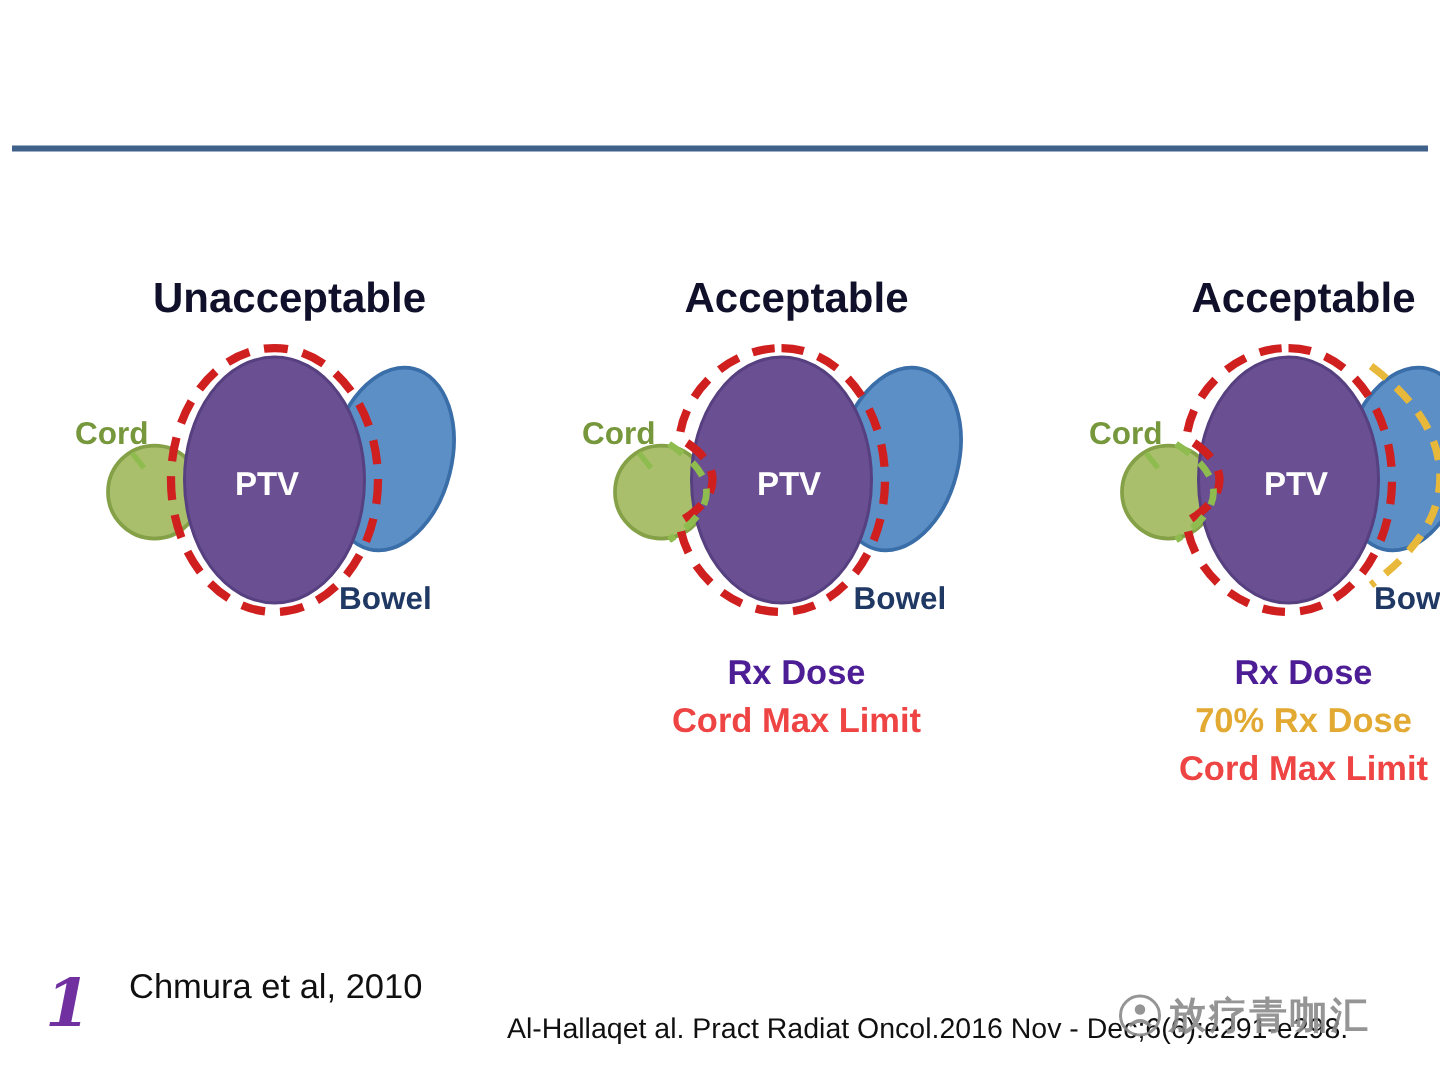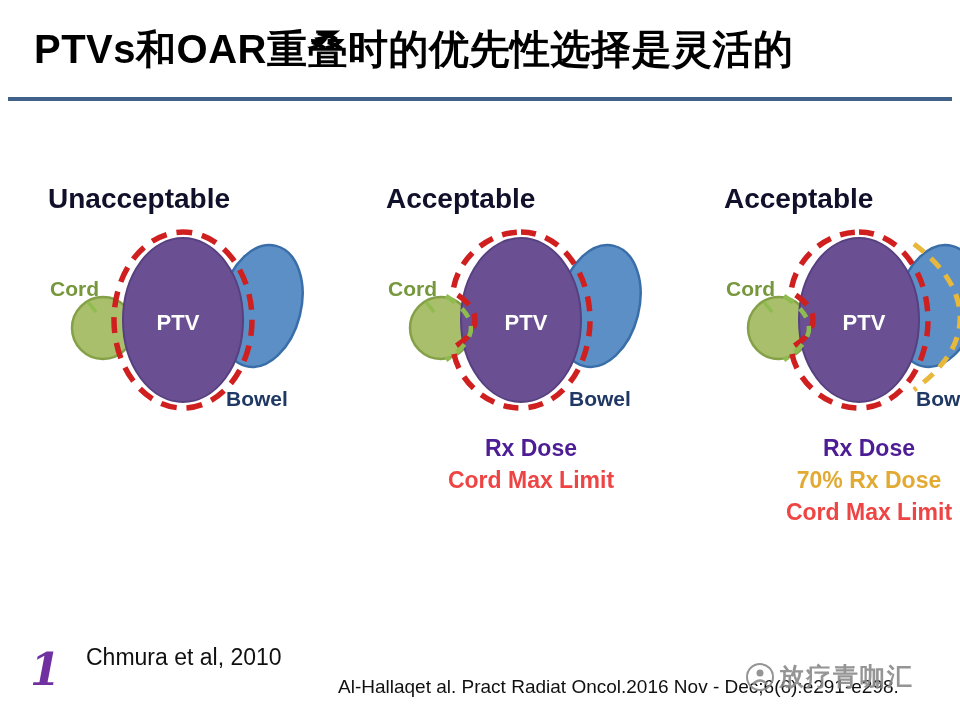--- a/index.html
+++ b/index.html
@@ -15,21 +15,21 @@
   }
   .divider {
     position:absolute; left:8px; top:97px; width:944px; height:4px;
     background:#40628a;
   }
   .panels {
     position:absolute; left:0; top:182px; width:960px;
     display:flex; flex-direction:row;
   }
   .panel {
-    width:320px; display:flex; flex-direction:column; margin-left:48px;
+    width:320px; display:flex; flex-direction:column; align-items:center;margin-left:48px;
   }
   .panel h2 {
     margin:0 0 2px 0; font-size:28px; font-weight:700; color:#10102a;
     line-height:34px;
   }
   .panel svg { display:block; }
   .legend { margin-top:2px; text-align:center; }
   .legend-line { font-weight:700; font-size:23px; line-height:32px; white-space:nowrap; }
   .legend-line.rx    { color:#4c1d95; }
   .legend-line.pct   { color:#e2aa33; }
@@ -60,21 +60,20 @@
   }
   .watermark .wm-text {
     font-size:25px; font-weight:700; letter-spacing:2px; white-space:nowrap;
   }
 </style>
 </head>
 <body>
 
 <div class="slide">
 
-  <h1 class="title">PTVs和OAR重叠时的优先性选择是灵活的</h1>
   <div class="divider"></div>
 
   <div class="panels">
 
     <section class="panel">
       <h2>Unacceptable</h2>
       <svg width="290" height="212" viewBox="0 0 290 212">
         <ellipse cx="213" cy="88" rx="40" ry="62" transform="rotate(14 213 88)" fill="#5d8fc7" stroke="#3a6ea8" stroke-width="2.5"></ellipse>
         <circle cx="55" cy="110" r="31" fill="#a9bf6b" stroke="#85a148" stroke-width="2.5"></circle>
         <ellipse cx="135" cy="102" rx="60" ry="82" fill="#6a4f92" stroke="#564080" stroke-width="2"></ellipse>

